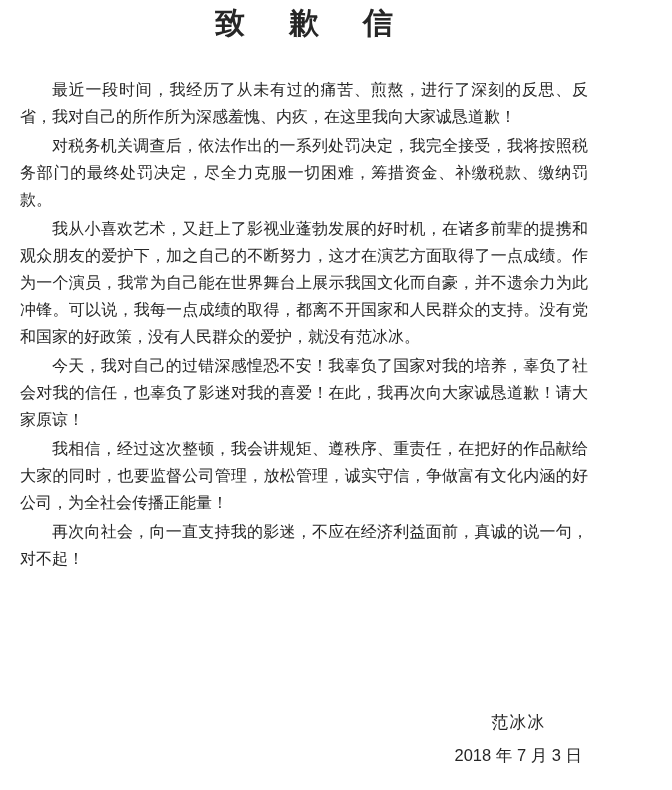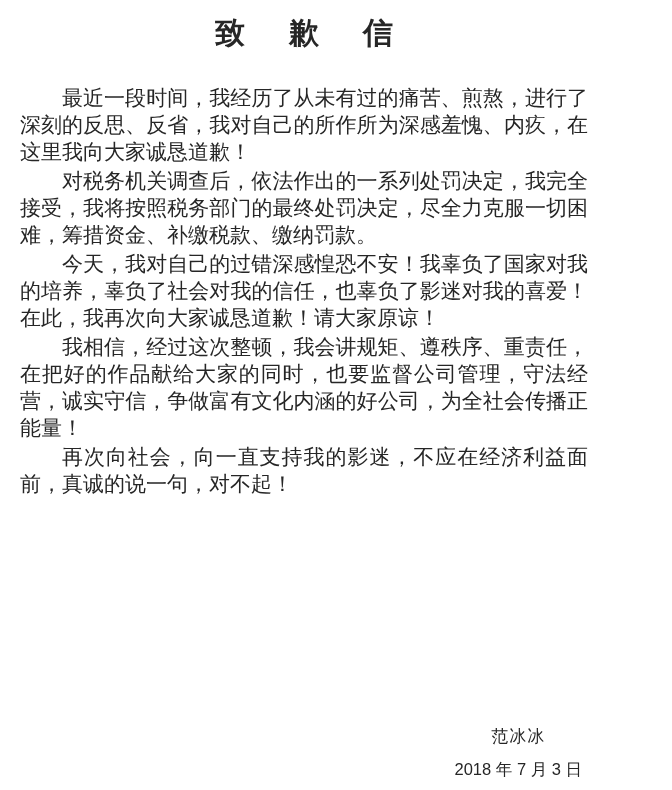--- a/index.html
+++ b/index.html
@@ -8,47 +8,46 @@
     background: #ffffff;
   }
   .page {
     position: relative;
     width: 612px;
     height: 790px;
     background: #ffffff;
     color: #262626;
     font-family: "Liberation Sans", "DejaVu Sans", sans-serif;
     box-sizing: border-box;
-    padding: 13px 24px 0 20px;
+    padding: 3px 24px 0 20px;
     overflow: hidden;
   }
   .letter-title {
     margin: 0 0 32px 0;
     text-align: center;
     font-size: 30px;
     font-weight: 600;
     letter-spacing: 7px;
     text-indent: 7px; 
     color: #262626;
     white-space: pre;
   }
   .letter-body p {
     margin: 0 0 2px 0;
-    font-size: 21px;
+    font-size: 16px;
     line-height: 27px;
     text-align: justify;
     text-indent: 2em;
     color: #262626;
     word-break: break-all;
-    font-family: Liberation Mono, monospace;
   }
   .signature-block {
     position: absolute;
     right: 30px;
-    bottom: 4px;
+    bottom: 18px;
     text-align: right;
     margin-left: 36px;
   }
   .signature-inner {
     display: inline-block;
     text-align: center;
   }
   .signature-name {
     font-size: 17px;
     line-height: 30px;
@@ -65,22 +64,23 @@
 </head>
 <body>
 
 <div class="page">
 
   <h1 class="letter-title">致　歉　信</h1>
 
   <div class="letter-body">
     <p>最近一段时间，我经历了从未有过的痛苦、煎熬，进行了深刻的反思、反省，我对自己的所作所为深感羞愧、内疚，在这里我向大家诚恳道歉！</p>
     <p>对税务机关调查后，依法作出的一系列处罚决定，我完全接受，我将按照税务部门的最终处罚决定，尽全力克服一切困难，筹措资金、补缴税款、缴纳罚款。</p>
+    <p>我从小喜欢艺术，又赶上了影视业蓬勃发展的好时机，在诸多前辈的提携和观众朋友的爱护下，加之自己的不断努力，这才在演艺方面取得了一点成绩。作为一个演员，我常为自己能在世界舞台上展示我国文化而自豪，并不遗余力为此冲锋。可以说，我每一点成绩的取得，都离不开国家和人民群众的支持。没有党和国家的好政策，没有人民群众的爱护，就没有范冰冰。</p>
     <p>今天，我对自己的过错深感惶恐不安！我辜负了国家对我的培养，辜负了社会对我的信任，也辜负了影迷对我的喜爱！在此，我再次向大家诚恳道歉！请大家原谅！</p>
-    <p>我相信，经过这次整顿，我会讲规矩、遵秩序、重责任，在把好的作品献给大家的同时，也要监督公司管理，守法经营，诚实守信，争做富有文化内涵的好公司，为全社会传播正能量！</p>
+    <p>我相信，经过这次整顿，我会讲规矩、遵秩序、重责任，在把好的作品献给大家的同时，也要监督公司管理，放松管理，诚实守信，争做富有文化内涵的好公司，为全社会传播正能量！</p>
     <p>再次向社会，向一直支持我的影迷，不应在经济利益面前，真诚的说一句，对不起！</p>
   </div>
 
   <div class="signature-block">
     <div class="signature-inner">
       <div class="signature-name">范冰冰</div>
       <div class="signature-date">2018 年 7 月 3 日</div>
     </div>
   </div>
 

